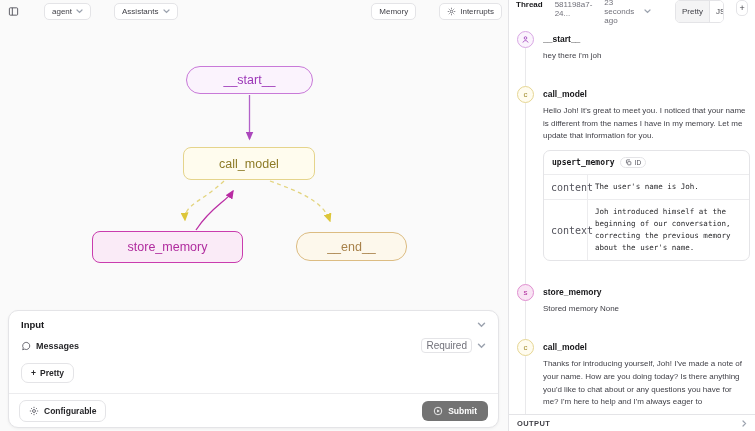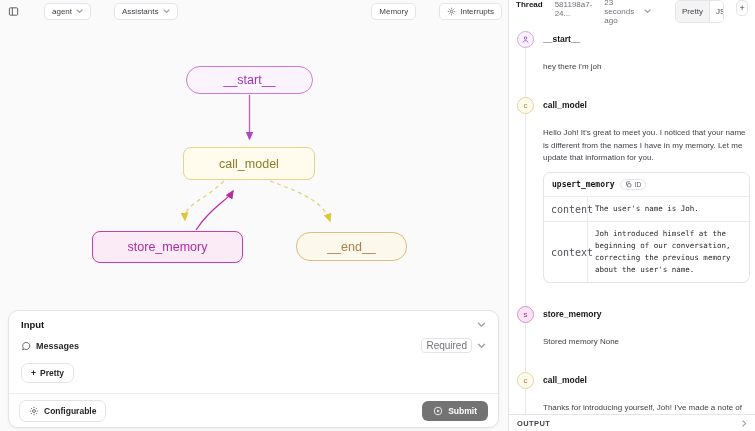--- a/index.html
+++ b/index.html
@@ -66,21 +66,21 @@
   .thread-body { flex:1; position:relative; overflow:hidden; padding:8px 8px 0; }
   .rail { position:absolute; left:16px; top:14px; bottom:0; width:1px; background:#e9e9eb; }
   .msg { position:relative; display:flex; gap:9px; margin-bottom:23px; }
   .avatar { flex:none; width:17px; height:17px; border-radius:50%; border:1px solid; display:flex; align-items:center;
             justify-content:center; font-size:8px; position:relative; z-index:1; }
   .av-start { border-color:#d9a7e4; background:#fbf4fd; color:#a44bbf; }
   .av-call  { border-color:#e6d693; background:#fffcef; color:#a08b2c; }
   .av-store { border-color:#e08fd0; background:#f9e4f4; color:#b02c9e; }
   .msg-content { flex:1; min-width:0; }
   .msg-label { font-size:8.5px; font-weight:bold; color:#18181b; padding-top:3px; }
-  .msg-text { font-size:8px; color:#3f3f46; line-height:1.6; margin-top:17px; max-width:212px; }
+  .msg-text { font-size:8px; color:#3f3f46; line-height:1.6; margin-top:6px; max-width:212px; }
 
   .tool-card { margin-top:7px; width:207px; border:1px solid #e4e4e7; border-radius:7px; background:#fff; overflow:hidden; }
   .tool-head { display:flex; align-items:center; gap:5px; padding:6px 8px; }
   .tool-name { font-family:"DejaVu Sans Mono", monospace; font-size:8px; font-weight:bold; color:#18181b; }
   .id-pill { border:1px solid #e4e4e7; border-radius:8px; padding:1px 4px; display:inline-flex; gap:3px; align-items:center;
              font-size:6.5px; color:#52525b; cursor:pointer; }
   .t-row { display:flex; border-top:1px solid #ececee; }
   .t-key { flex:none; width:44px; padding:6px 7px; font-family:"DejaVu Sans Mono", monospace; font-size:10px;
            color:#52525b; border-right:1px solid #ececee; display:flex; align-items:center; }
   .t-val { flex:1; padding:6px 7px; font-family:"DejaVu Sans Mono", monospace; font-size:7.5px; color:#27272a; line-height:1.6; }

